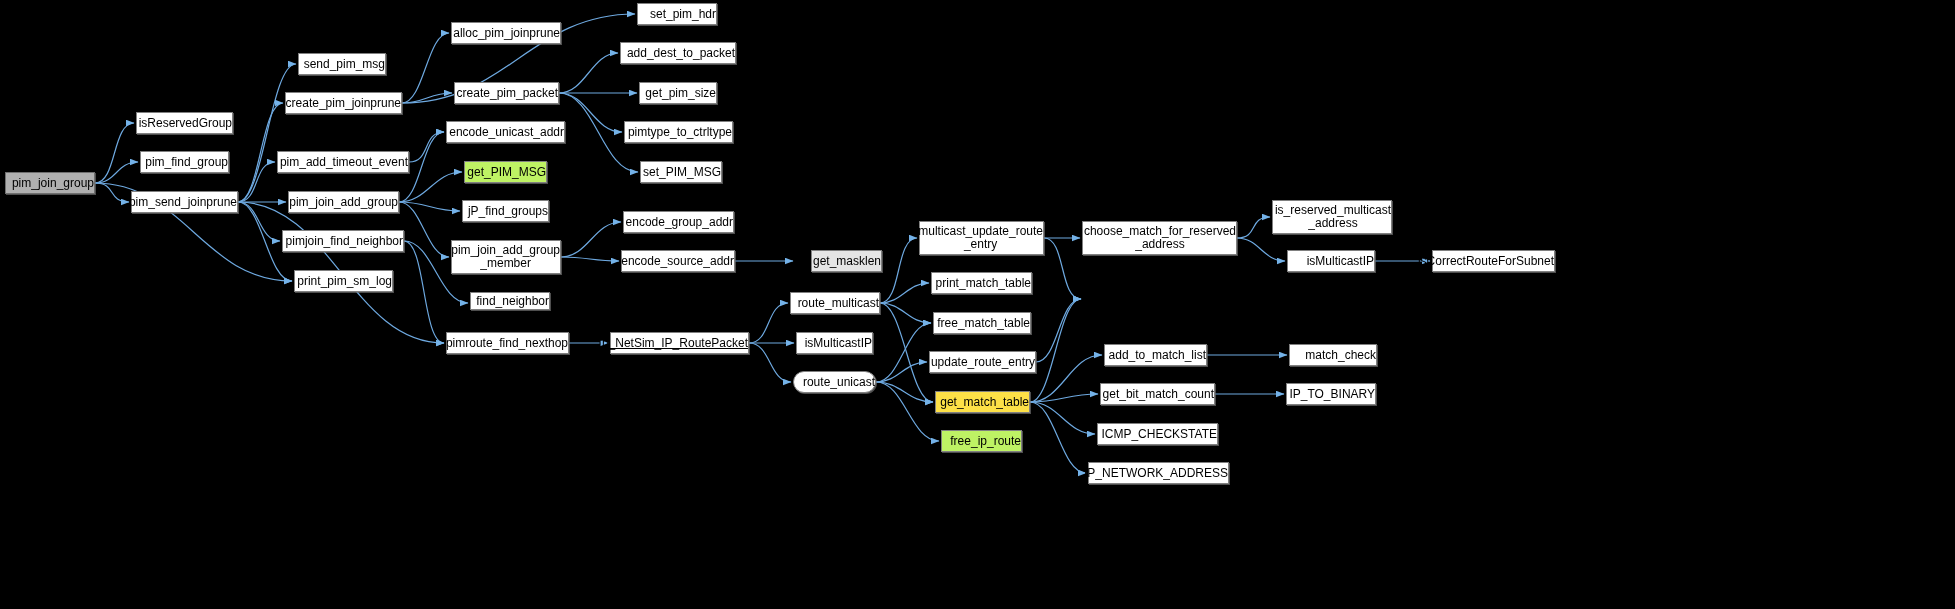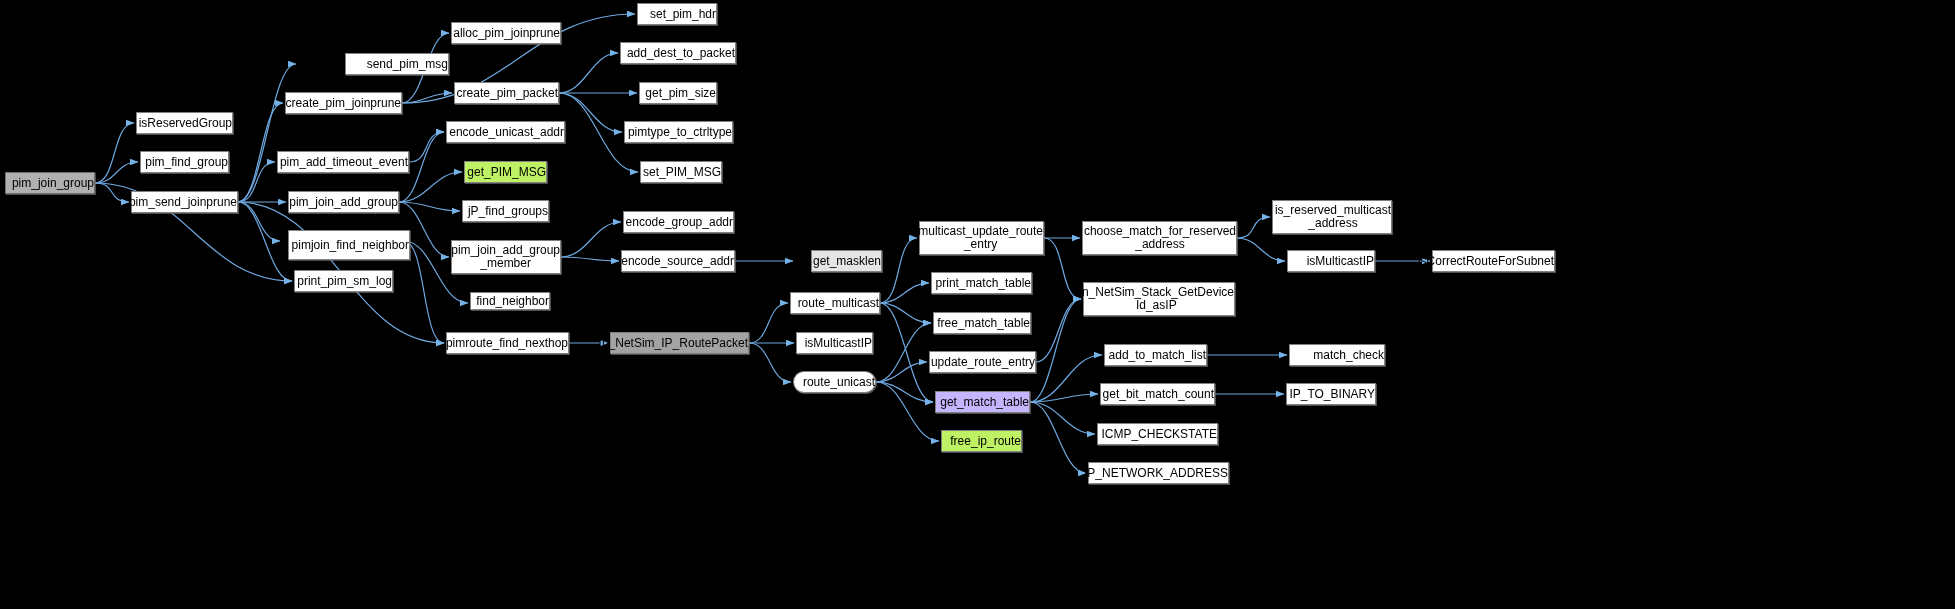--- a/index.html
+++ b/index.html
@@ -73,61 +73,59 @@
       <path d="M1237,238 C1259,238 1248,217 1270,217" fill="none" stroke="#6ea9e0" stroke-width="1.2" marker-end="url(#ah)"></path>
       <path d="M1237,238 C1259,238 1263,261 1285,261" fill="none" stroke="#6ea9e0" stroke-width="1.2" marker-end="url(#ah)"></path>
       <path d="M1375,261 L1430,261" fill="none" stroke="#6ea9e0" stroke-width="1.2" marker-end="url(#ah)"></path>
       <path d="M1207,355 L1287,355" fill="none" stroke="#6ea9e0" stroke-width="1.2" marker-end="url(#ah)"></path>
       <path d="M1215,394 L1284,394" fill="none" stroke="#6ea9e0" stroke-width="1.2" marker-end="url(#ah)"></path>
     </svg>
 <div class="node root" style="left: 5px; top: 172px; width: 90px; height: 22px; background: rgb(176, 176, 176);"><span>pim_join_group</span></div>
     <div class="node" style="left: 136px; top: 112px; width: 97px; height: 22px; background: rgb(255, 255, 255);"><span>isReservedGroup</span></div>
     <div class="node" style="left: 140px; top: 151px; width: 89px; height: 22px; background: rgb(255, 255, 255);"><span>pim_find_group</span></div>
     <div class="node" style="left: 131px; top: 191px; width: 107px; height: 22px; background: rgb(255, 255, 255);"><span>pim_send_joinprune</span></div>
-    <div class="node" style="left: 298px; top: 53px; width: 104px; height: 22px; background: rgb(255, 255, 255); margin-left: 47px;"><span>send_pim_msg</span></div>
+    <div class="node" style="left: 298px; top: 53px; width: 88px; height: 22px; background: rgb(255, 255, 255);"><span>send_pim_msg</span></div>
     <div class="node" style="left: 285px; top: 92px; width: 117px; height: 22px; background: rgb(255, 255, 255);"><span>create_pim_joinprune</span></div>
     <div class="node" style="left: 277px; top: 151px; width: 132px; height: 22px; background: rgb(255, 255, 255);"><span>pim_add_timeout_event</span></div>
     <div class="node" style="left: 288px; top: 191px; width: 111px; height: 22px; background: rgb(255, 255, 255);"><span>pim_join_add_group</span></div>
-    <div class="node" style="left: 288px; top: 230px; width: 122px; height: 30px; background: rgb(255, 255, 255);"><span>pimjoin_find_neighbor</span></div>
+    <div class="node" style="left: 282px; top: 230px; width: 122px; height: 22px; background: rgb(255, 255, 255);"><span>pimjoin_find_neighbor</span></div>
     <div class="node" style="left: 294px; top: 270px; width: 99px; height: 22px; background: rgb(255, 255, 255);"><span>print_pim_sm_log</span></div>
     <div class="node" style="left: 451px; top: 22px; width: 110px; height: 22px; background: rgb(255, 255, 255);"><span>alloc_pim_joinprune</span></div>
     <div class="node" style="left: 454px; top: 82px; width: 105px; height: 22px; background: rgb(255, 255, 255);"><span>create_pim_packet</span></div>
     <div class="node" style="left: 446px; top: 121px; width: 119px; height: 22px; background: rgb(255, 255, 255);"><span>encode_unicast_addr</span></div>
     <div class="node" style="left: 464px; top: 161px; width: 83px; height: 22px; background: #bef264;"><span>get_PIM_MSG</span></div>
     <div class="node" style="left: 462px; top: 200px; width: 87px; height: 22px; background: rgb(255, 255, 255);"><span>jP_find_groups</span></div>
     <div class="node" style="left: 451px; top: 240px; width: 110px; height: 34px; background: rgb(255, 255, 255);"><span>pim_join_add_group
 _member</span></div>
     <div class="node" style="left: 470px; top: 292px; width: 80px; height: 18px; background: rgb(255, 255, 255);"><span>find_neighbor</span></div>
     <div class="node" style="left: 446px; top: 332px; width: 123px; height: 22px; background: rgb(255, 255, 255);"><span>pimroute_find_nexthop</span></div>
     <div class="node" style="left: 637px; top: 3px; width: 80px; height: 22px; background: rgb(255, 255, 255);"><span>set_pim_hdr</span></div>
     <div class="node" style="left: 620px; top: 42px; width: 116px; height: 22px; background: rgb(255, 255, 255);"><span>add_dest_to_packet</span></div>
     <div class="node" style="left: 639px; top: 82px; width: 78px; height: 22px; background: rgb(255, 255, 255);"><span>get_pim_size</span></div>
     <div class="node" style="left: 624px; top: 121px; width: 109px; height: 22px; background: rgb(255, 255, 255);"><span>pimtype_to_ctrltype</span></div>
     <div class="node" style="left: 640px; top: 161px; width: 82px; height: 22px; background: rgb(255, 255, 255);"><span>set_PIM_MSG</span></div>
     <div class="node" style="left: 623px; top: 211px; width: 111px; height: 22px; background: rgb(255, 255, 255);"><span>encode_group_addr</span></div>
     <div class="node" style="left: 621px; top: 250px; width: 114px; height: 22px; background: rgb(255, 255, 255);"><span>encode_source_addr</span></div>
-    <div class="node" style="left: 610px; top: 332px; width: 139px; height: 22px; background: #a3a3a3;"><span>fn_NetSim_IP_RoutePacket</span></div>
+    <div class="node" style="left: 610px; top: 332px; width: 139px; height: 22px; background: #ffffff; text-decoration: underline;"><span>fn_NetSim_IP_RoutePacket</span></div>
     <div class="node" style="left: 811px; top: 250px; width: 71px; height: 22px; background: #e5e5e5;"><span>get_masklen</span></div>
     <div class="node" style="left: 790px; top: 292px; width: 90px; height: 22px; background: rgb(255, 255, 255);"><span>route_multicast</span></div>
     <div class="node" style="left: 796px; top: 332px; width: 77px; height: 22px; background: rgb(255, 255, 255);"><span>isMulticastIP</span></div>
     <div class="node" style="left: 793px; top: 371px; width: 83px; height: 22px; background: rgb(255, 255, 255); border-radius: 11px;"><span>route_unicast</span></div>
     <div class="node" style="left: 919px; top: 221px; width: 125px; height: 34px; background: rgb(255, 255, 255);"><span>multicast_update_route
 _entry</span></div>
     <div class="node" style="left: 931px; top: 272px; width: 101px; height: 22px; background: rgb(255, 255, 255);"><span>print_match_table</span></div>
     <div class="node" style="left: 933px; top: 312px; width: 98px; height: 22px; background: rgb(255, 255, 255);"><span>free_match_table</span></div>
     <div class="node" style="left: 929px; top: 351px; width: 107px; height: 22px; background: rgb(255, 255, 255);"><span>update_route_entry</span></div>
-    <div class="node" style="left: 935px; top: 391px; width: 95px; height: 22px; background: #c4b5fd; padding-left: 34px;"><span>get_match_table</span></div>
+    <div class="node" style="left: 935px; top: 391px; width: 95px; height: 22px; background: #fde047; padding-left: 34px;"><span>get_match_table</span></div>
     <div class="node" style="left: 941px; top: 430px; width: 81px; height: 22px; background: #bef264;"><span>free_ip_route</span></div>
     <div class="node" style="left: 1082px; top: 221px; width: 155px; height: 34px; background: rgb(255, 255, 255);"><span>choose_match_for_reserved
 _address</span></div>
-    <div class="node" style="left: 1083px; top: 282px; width: 152px; height: 34px; background: rgb(255, 255, 255);"><span>fn_NetSim_Stack_GetDevice
-Id_asIP</span></div>
     <div class="node" style="left: 1104px; top: 344px; width: 103px; height: 22px; background: rgb(255, 255, 255);"><span>add_to_match_list</span></div>
     <div class="node" style="left: 1100px; top: 383px; width: 115px; height: 22px; background: rgb(255, 255, 255);"><span>get_bit_match_count</span></div>
     <div class="node" style="left: 1097px; top: 423px; width: 121px; height: 22px; background: rgb(255, 255, 255);"><span>ICMP_CHECKSTATE</span></div>
     <div class="node" style="left: 1088px; top: 462px; width: 141px; height: 22px; background: rgb(255, 255, 255);"><span>IP_NETWORK_ADDRESS</span></div>
     <div class="node" style="left: 1272px; top: 200px; width: 120px; height: 34px; background: rgb(255, 255, 255);"><span>is_reserved_multicast
 _address</span></div>
     <div class="node" style="left: 1287px; top: 250px; width: 88px; height: 22px; background: rgb(255, 255, 255);"><span>isMulticastIP</span></div>
-    <div class="node" style="left: 1289px; top: 344px; width: 96px; height: 22px; background: rgb(255, 255, 255);"><span>match_check</span></div>
+    <div class="node" style="left: 1289px; top: 344px; width: 88px; height: 22px; background: rgb(255, 255, 255);"><span>match_check</span></div>
     <div class="node" style="left: 1286px; top: 383px; width: 90px; height: 22px; background: rgb(255, 255, 255);"><span>IP_TO_BINARY</span></div>
     <div class="node" style="left: 1432px; top: 250px; width: 123px; height: 22px; background: rgb(255, 255, 255);"><span>isCorrectRouteForSubnet</span></div>
   </div>
 
 </body></html>

